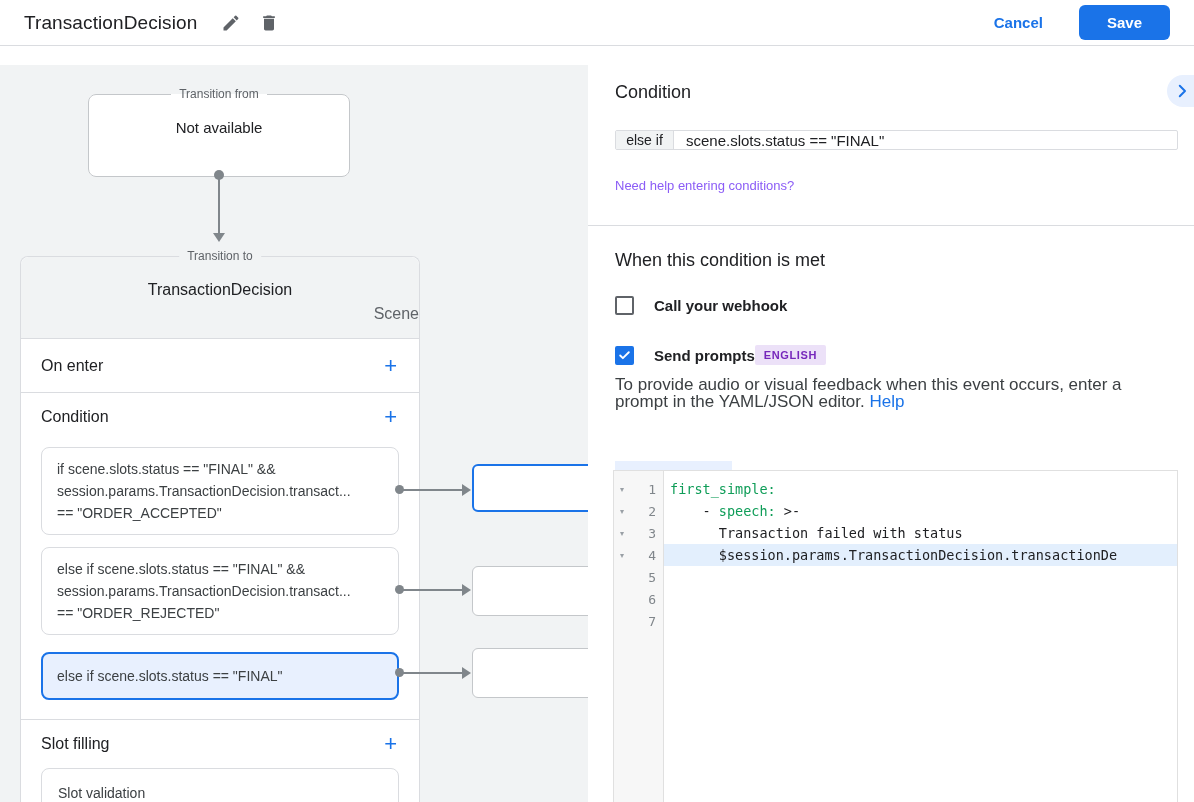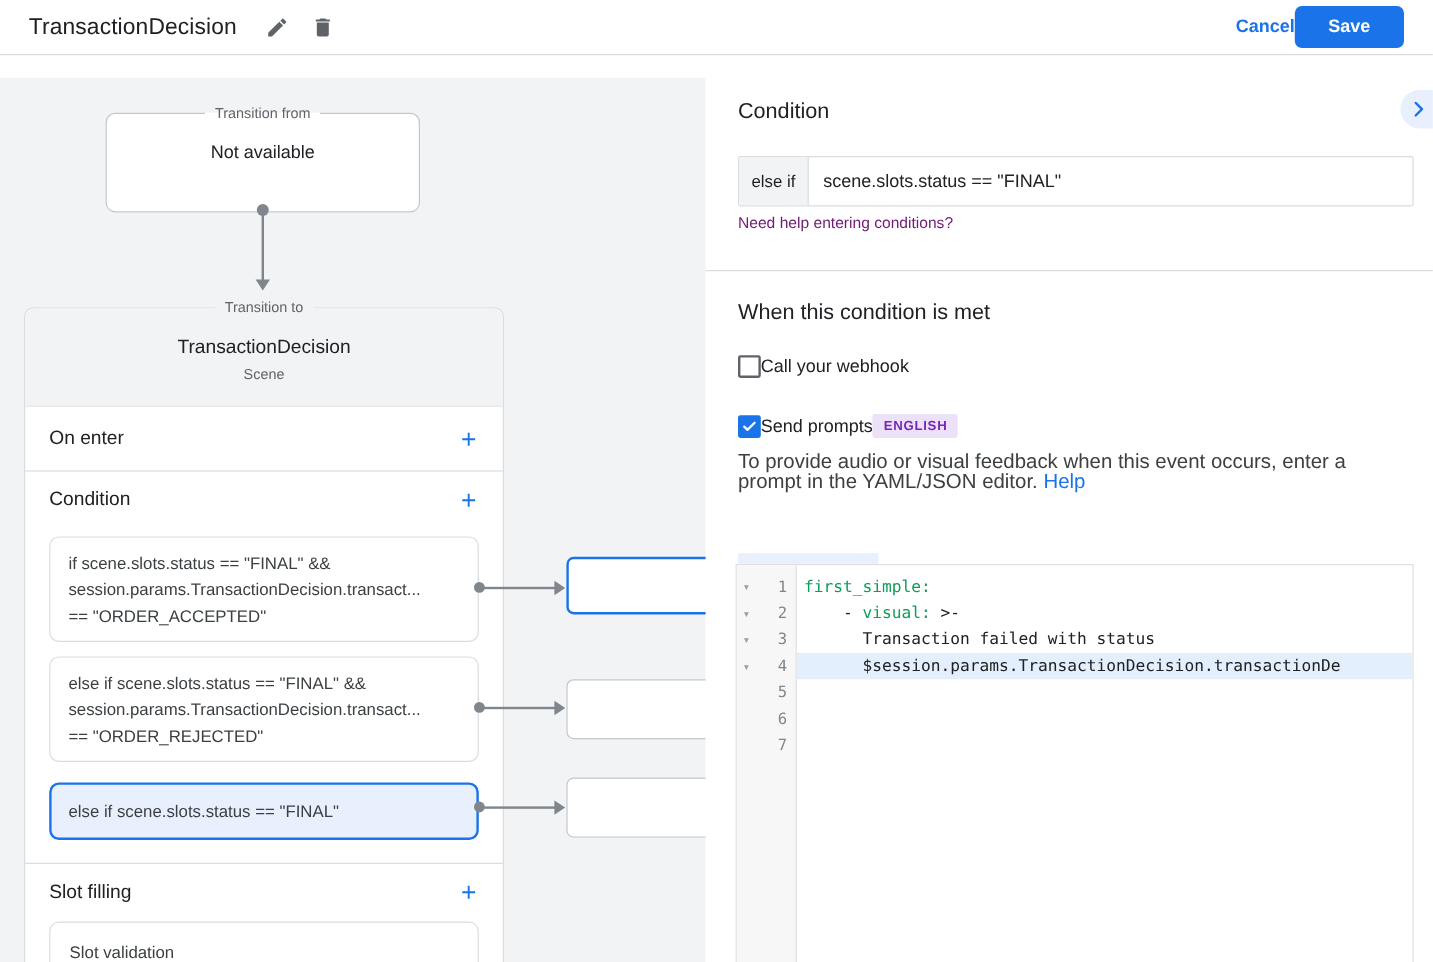--- a/index.html
+++ b/index.html
@@ -10,21 +10,21 @@
   .topbar { position:absolute; left:0; top:0; width:1194px; height:46px; background:#fff;
     border-bottom:1px solid #dadce0; display:flex; align-items:center; padding:0 24px; z-index:20; }
   .topbar .title { font-size:19px; color:#202124; letter-spacing:.1px; }
   .iconbtn { background:none; border:none; cursor:pointer; display:flex; align-items:center;
     justify-content:center; width:28px; height:28px; }
   .iconbtn svg { fill:#5f6368; }
   .edit-btn { margin-left:20px; }
   .del-btn { margin-left:10px; }
   .topbar .spacer { flex:1; }
   .cancel { color:#1a73e8; font-size:15px; font-weight:600; background:none; border:none;
-    cursor:pointer; font-family:inherit; }
+    cursor:pointer; margin-right:36px; font-family:inherit; }
   .save { background:#1a73e8; color:#fff; font-size:15px; font-weight:600; border:none;
     border-radius:6px; padding:9px 28px; cursor:pointer; font-family:inherit; }
 
   
   .canvas { position:absolute; left:0; top:46px; width:588px; height:756px; background:#f1f3f4; z-index:1;margin-top:19px; }
 
   fieldset.tfrom { position:absolute; left:88px; top:22px; width:262px; height:90px;
     border:1px solid #c4c7ca; border-radius:8px; background:#fff; }
   fieldset.tfrom legend { margin:0 auto; padding:0 8px; font-size:12px; color:#5f6368; }
   .tfrom-value { text-align:center; margin-top:18px; font-size:15px; color:#202124; }
@@ -35,21 +35,21 @@
     border-left:6px solid transparent; border-right:6px solid transparent; border-top:9px solid #80868b; }
 
   
   .scene-card { position:absolute; left:20px; top:191px; width:400px; height:566px;
     background:#fff; border:1px solid #dadce0; border-bottom:none; border-radius:8px 8px 0 0; z-index:2; }
   .scene-card .legend { position:absolute; top:-8px; left:50%; transform:translateX(-50%);
     background:#f1f3f4; padding:0 8px; font-size:12px; color:#5f6368; white-space:nowrap; }
   .scene-head { height:82px; background:#f1f3f4; border-radius:8px 8px 0 0;
     border-bottom:1px solid #dadce0; text-align:center; }
   .scene-head .name { padding-top:24px; font-size:16px; color:#202124; }
-  .scene-head .type { margin-top:6px; font-size:12px; color:#5f6368; }
+  .scene-head .type { margin-top:6px; font-size:16px; color:#5f6368;text-align:right; }
 
   .card-row { height:54px; display:flex; align-items:center; justify-content:space-between;
     padding:0 22px 0 20px; border-bottom:1px solid #dadce0; }
   .row-label { font-size:16px; color:#202124; }
   .plus { color:#1a73e8; font-size:22px; font-weight:400; background:none; border:none;
     cursor:pointer; line-height:1; font-family:inherit; }
 
   .cond-section { border-bottom:1px solid #dadce0; padding:0 20px 19px; }
   .cond-head { height:48px; display:flex; align-items:center; justify-content:space-between; padding-right:2px; }
   .cond-box { border:1px solid #dadce0; border-radius:8px; background:#fff; padding:10px 15px;
@@ -72,39 +72,39 @@
     border:1px solid #c4c7ca; border-radius:6px; z-index:2; cursor:pointer; }
   .target-box.selected { border:2px solid #1a73e8; }
 
   
   .panel { position:absolute; left:588px; top:46px; width:606px; height:756px; background:#fff; z-index:10; }
   .panel-title { position:absolute; left:27px; top:36px; font-size:18px; color:#202124; }
   .collapse-btn { position:absolute; right:0; top:29px; width:27px; height:32px; background:#e8f0fe;
     border:none; border-radius:16px 0 0 16px; cursor:pointer; display:flex; align-items:center;
     justify-content:flex-end; padding-right:3px; }
 
-  .cond-input-row { position:absolute; left:27px; top:84px; width:563px; height:42px;
+  .cond-input-row { position:absolute; left:27px; top:84px; width:563px; height:20px;
     border:1px solid #dadce0; border-radius:2px; display:flex; background:#fff; }
   .cond-prefix { width:58px; background:#f1f3f4; border-right:1px solid #dadce0;
     display:flex; align-items:center; justify-content:center; font-size:14px; color:#202124; }
   .cond-value { flex:1; border:none; outline:none; padding:0 12px; font-size:15px; color:#202124;
     font-family:inherit; background:transparent; }
 
-  .help-link { position:absolute; left:27px; top:132px; font-size:13px; color:#701a75;
+  .help-link { position:absolute; left:27px; top:132px; font-size:13px; color:#8b5cf6;
     text-decoration:none; cursor:pointer; }
   .panel-divider { position:absolute; left:0; top:179px; width:606px; height:1px; background:#dadce0; }
 
   .when-title { position:absolute; left:27px; top:204px; font-size:18px; color:#202124; }
 
   .check-row { position:absolute; left:27px; display:flex; align-items:center; }
   .check-row .cb { width:19px; height:19px; border:2px solid #5f6368; border-radius:2px;
     background:#fff; cursor:pointer; flex:none; }
   .check-row .cb.checked { border-color:#1a73e8; background:#1a73e8; display:flex;
     align-items:center; justify-content:center; }
-  .check-row .cb-label { font-size:15px; font-weight:400; color:#202124; }
+  .check-row .cb-label { margin-left:20px; font-size:15px; font-weight:700; color:#202124; }
   .badge { background:#ece1f8; color:#7627bb; font-size:11px; font-weight:700;
     letter-spacing:.6px; padding:4px 9px; border-radius:2px; }
 
   .helper { position:absolute; left:27px; top:330px; width:558px; font-size:17px;
     line-height:17px; color:#3c4043; }
   .helper a { color:#1a73e8; text-decoration:none; cursor:pointer; }
 
   .tabs { position:absolute; left:27px; top:382px; display:flex; }
   .tab { height:34px; display:flex; align-items:center; justify-content:center; font-size:14px;
     cursor:pointer;margin-top:33px; }
@@ -289,19 +289,19 @@
         <span class="g-fold"></span>
         <span class="g-num">6</span>
       </div>
       <div class="g-row">
         <span class="g-fold"></span>
         <span class="g-num">7</span>
       </div>
     </div>
     <div class="code">
       <div class="c-line"><span></span><span class="ckey">first_simple:</span><span></span></div>
-      <div class="c-line"><span>    - </span><span class="ckey">visual:</span><span> &gt;-</span></div>
+      <div class="c-line"><span>    - </span><span class="ckey">speech:</span><span> &gt;-</span></div>
       <div class="c-line"><span>      Transaction failed with status</span><span class="ckey"></span><span></span></div>
       <div class="c-line hl"><span>      $session.params.TransactionDecision.transactionDe</span><span class="ckey"></span><span></span></div>
       <div class="c-line"><span></span><span class="ckey"></span><span></span></div>
     </div>
   </div>
 </div>
 
 </body></html>

